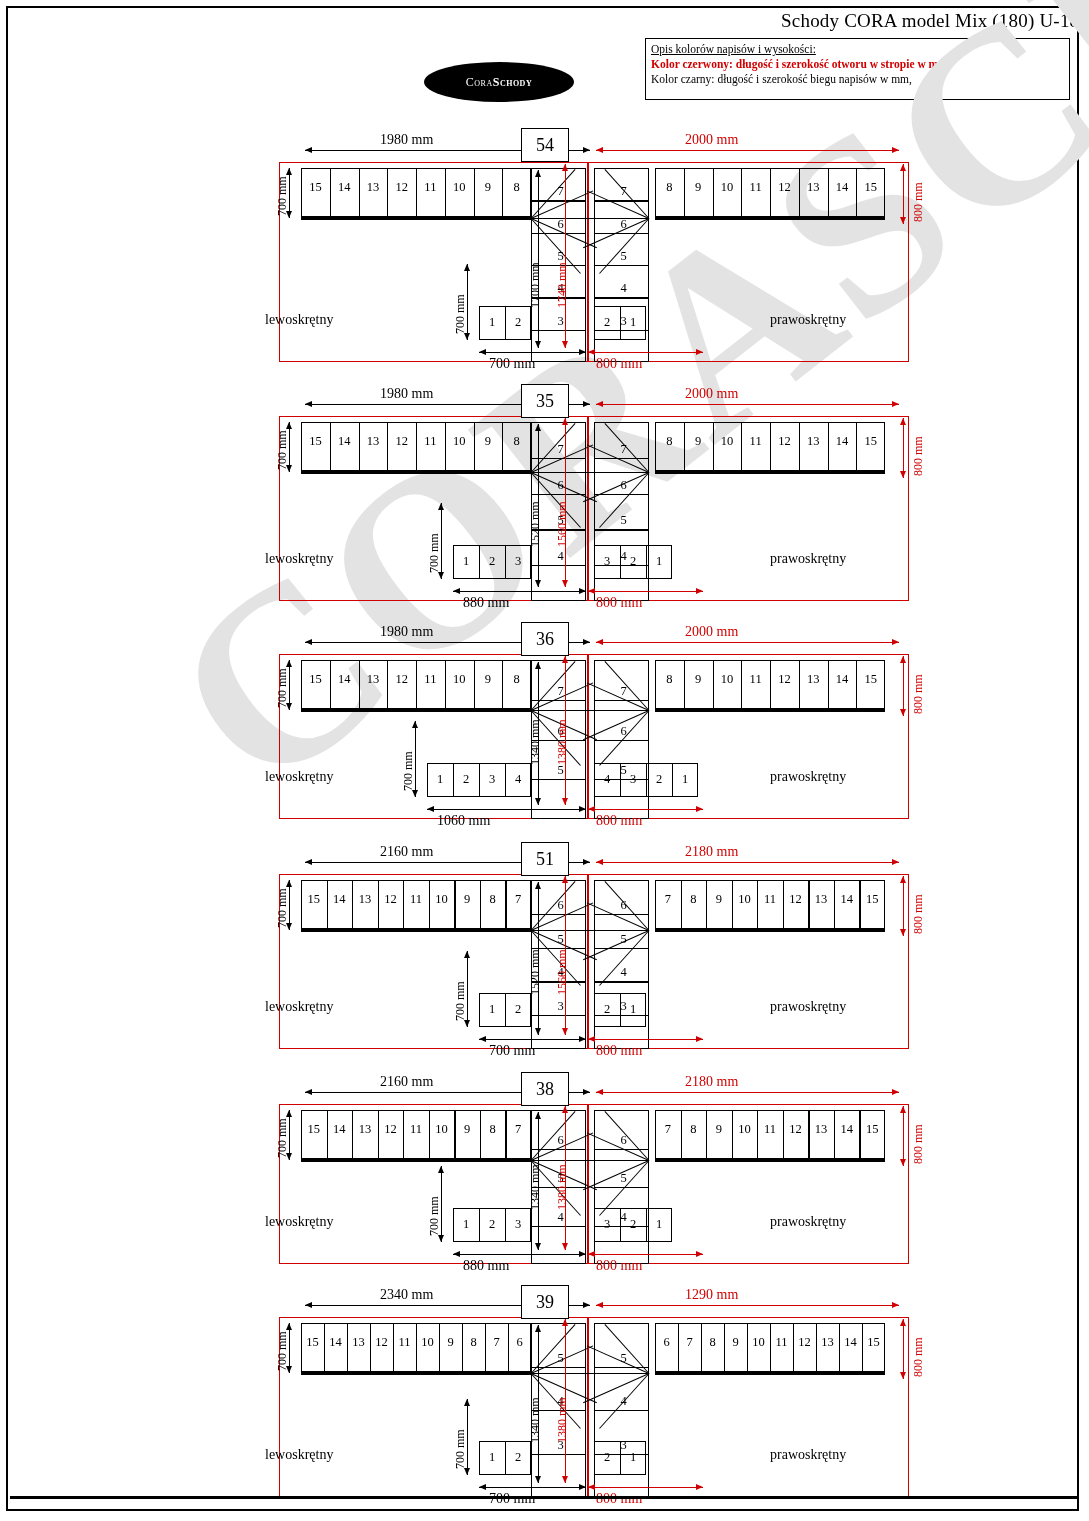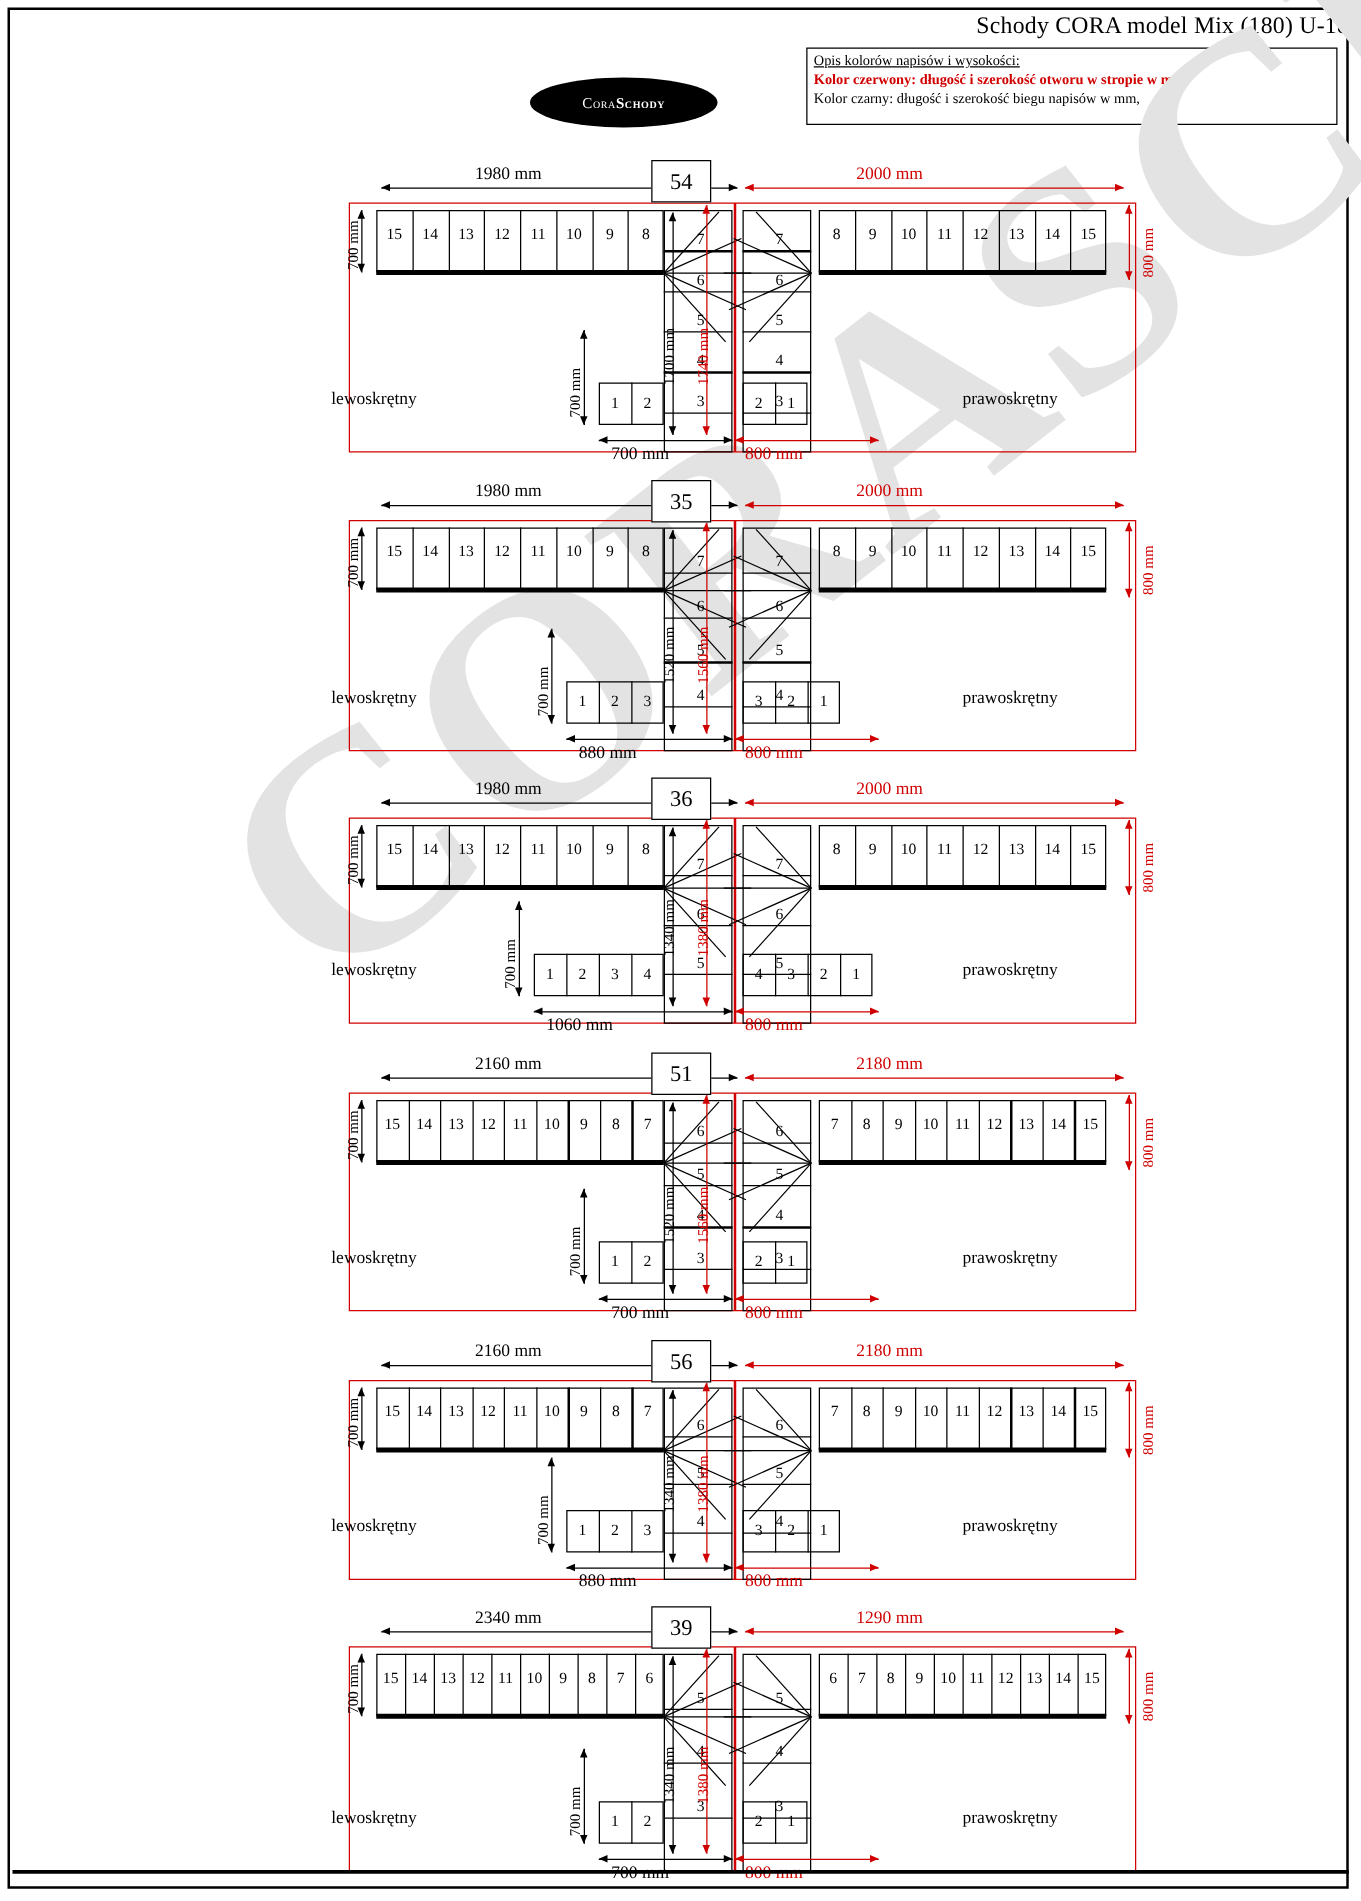--- a/index.html
+++ b/index.html
@@ -541,21 +541,21 @@
         <div class="tread" style="left:594px;top:162px;width:26px">2</div>
         <div class="vl" style="left:620px;top:153px;height:34px"></div>
         <div class="tread" style="left:620px;top:162px;width:26px">1</div>
         <div class="vdim r" style="left:903px;top:36px;height:60px"></div>
         <div class="vert r" style="left:911px;top:94px">800 mm</div>
         <div class="dimline r" style="left:588px;top:199px;width:115px"></div>
         <div class="lbl r" style="left:596px;top:203px">800 mm</div>
         <div class="lbl" style="left:770px;top:159px">prawoskrętny</div>
       </div>
       <div class="block" style="top: 1070px; height: 210px;">
-        <div class="num" style="left:521px;top:2px">56</div>
+        <div class="num" style="left:521px;top:2px">38</div>
         <div class="dimline" style="left:305px;top:22px;width:285px"></div>
         <div class="lbl" style="left:380px;top:4px">2160 mm</div>
         <div class="box rd" style="left:279px;top:34px;width:309px;height:160px"></div>
         <div class="box bk" style="left:301px;top:40px;width:230px;height:50px"></div>
         <div class="tread" style="left:301px;top:52px;width:25.555555555555557px">15</div>
         <div class="vl" style="left:326.55555555555554px;top:40px;height:50px"></div>
         <div class="tread" style="left:326.55555555555554px;top:52px;width:25.555555555555557px">14</div>
         <div class="vl" style="left:352.1111111111111px;top:40px;height:50px"></div>
         <div class="tread" style="left:352.1111111111111px;top:52px;width:25.555555555555557px">13</div>
         <div class="vl" style="left:377.6666666666667px;top:40px;height:50px"></div>

